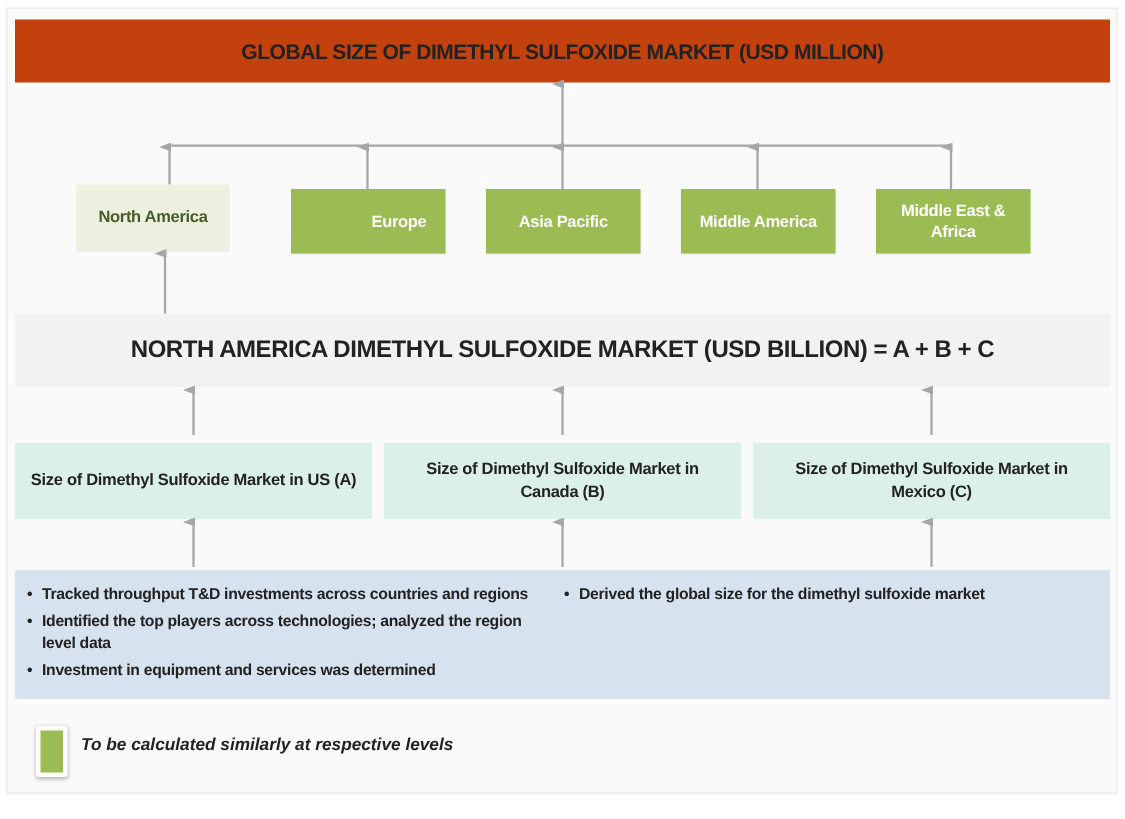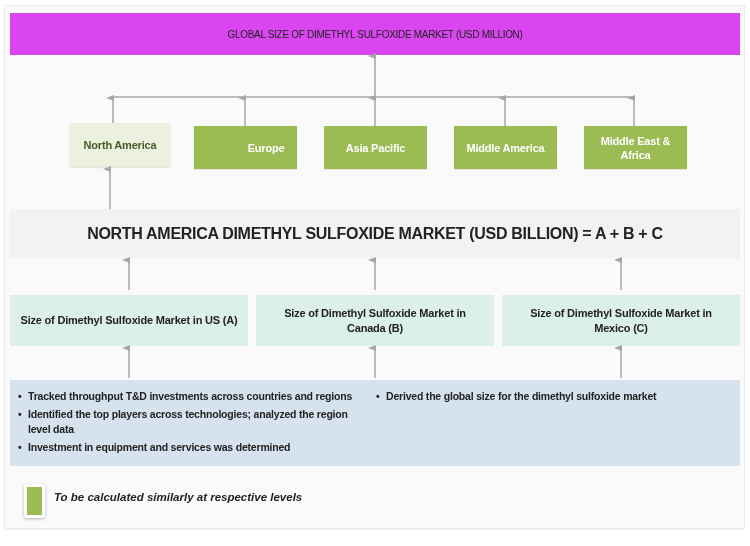--- a/index.html
+++ b/index.html
@@ -2,22 +2,22 @@
 <html><head>
   <meta charset="utf-8">
   <style>
     html, body { margin: 0; padding: 0; background: #ffffff; }
     body { width: 750px; height: 546px; position: relative; overflow: hidden;
            font-family: "Liberation Sans", "DejaVu Sans", sans-serif; }
     .panel { position: absolute; left: 4px; top: 5px; width: 739px; height: 522px;
              background: #fafafa; border: 1px solid #ececec; box-shadow: 0 1px 2px rgba(0,0,0,0.05); }
     .box { position: absolute; display: flex; align-items: center; justify-content: center;
            text-align: center; box-sizing: border-box; }
-    .title-box { left: 10px; top: 13px; width: 730px; height: 42px; background: #d946ef;
-                 font-size: 10px; font-weight: normal; color: #222; letter-spacing: -0.3px; }
+    .title-box { left: 10px; top: 13px; width: 730px; height: 42px; background: #c2410c;
+                 font-size: 14px; font-weight: bold; color: #222; letter-spacing: -0.3px; }
     .region { top: 126px; width: 103px; height: 43px; background: #9bbb53; color: #ffffff;
               font-size: 11px; font-weight: bold; line-height: 14px; letter-spacing: -0.2px;
               box-shadow: 0 1px 1px rgba(0,0,0,0.08); }
     .region.active { top: 123px; width: 102px; height: 44px; background: #ebf1de; color: #4a5a2c; }
     .na-box { left: 10px; top: 209px; width: 730px; height: 49px; background: #f2f2f2;
               font-size: 16px; font-weight: bold; color: #222; letter-spacing: -0.3px; }
     .country { top: 295px; width: 238px; height: 51px; background: #dcf0ea;
                font-size: 11px; font-weight: bold; color: #222; line-height: 15px; letter-spacing: -0.2px;
                padding: 0 10px; }
     .info-box { position: absolute; left: 10px; top: 380px; width: 730px; height: 86px;
@@ -36,21 +36,21 @@
   </style>
 </head>
 <body>
 
 <div class="panel"></div>
 
 <div class="box title-box">
   <span>GLOBAL SIZE OF DIMETHYL SULFOXIDE MARKET (USD MILLION)</span>
 </div>
 
-<div class="box region active" style="left: 69px; background: rgb(235, 241, 222);">
+<div class="box region active" style="left: 51px; background: rgb(235, 241, 222);">
   <span>North America</span>
 </div>
 <div class="box region" style="left: 194px; background: rgb(155, 187, 83); padding-left: 41px;">
   <span>Europe</span>
 </div>
 <div class="box region" style="left: 324px; background: rgb(155, 187, 83);">
   <span>Asia Pacific</span>
 </div>
 <div class="box region" style="left: 454px; background: rgb(155, 187, 83);">
   <span>Middle America</span>

